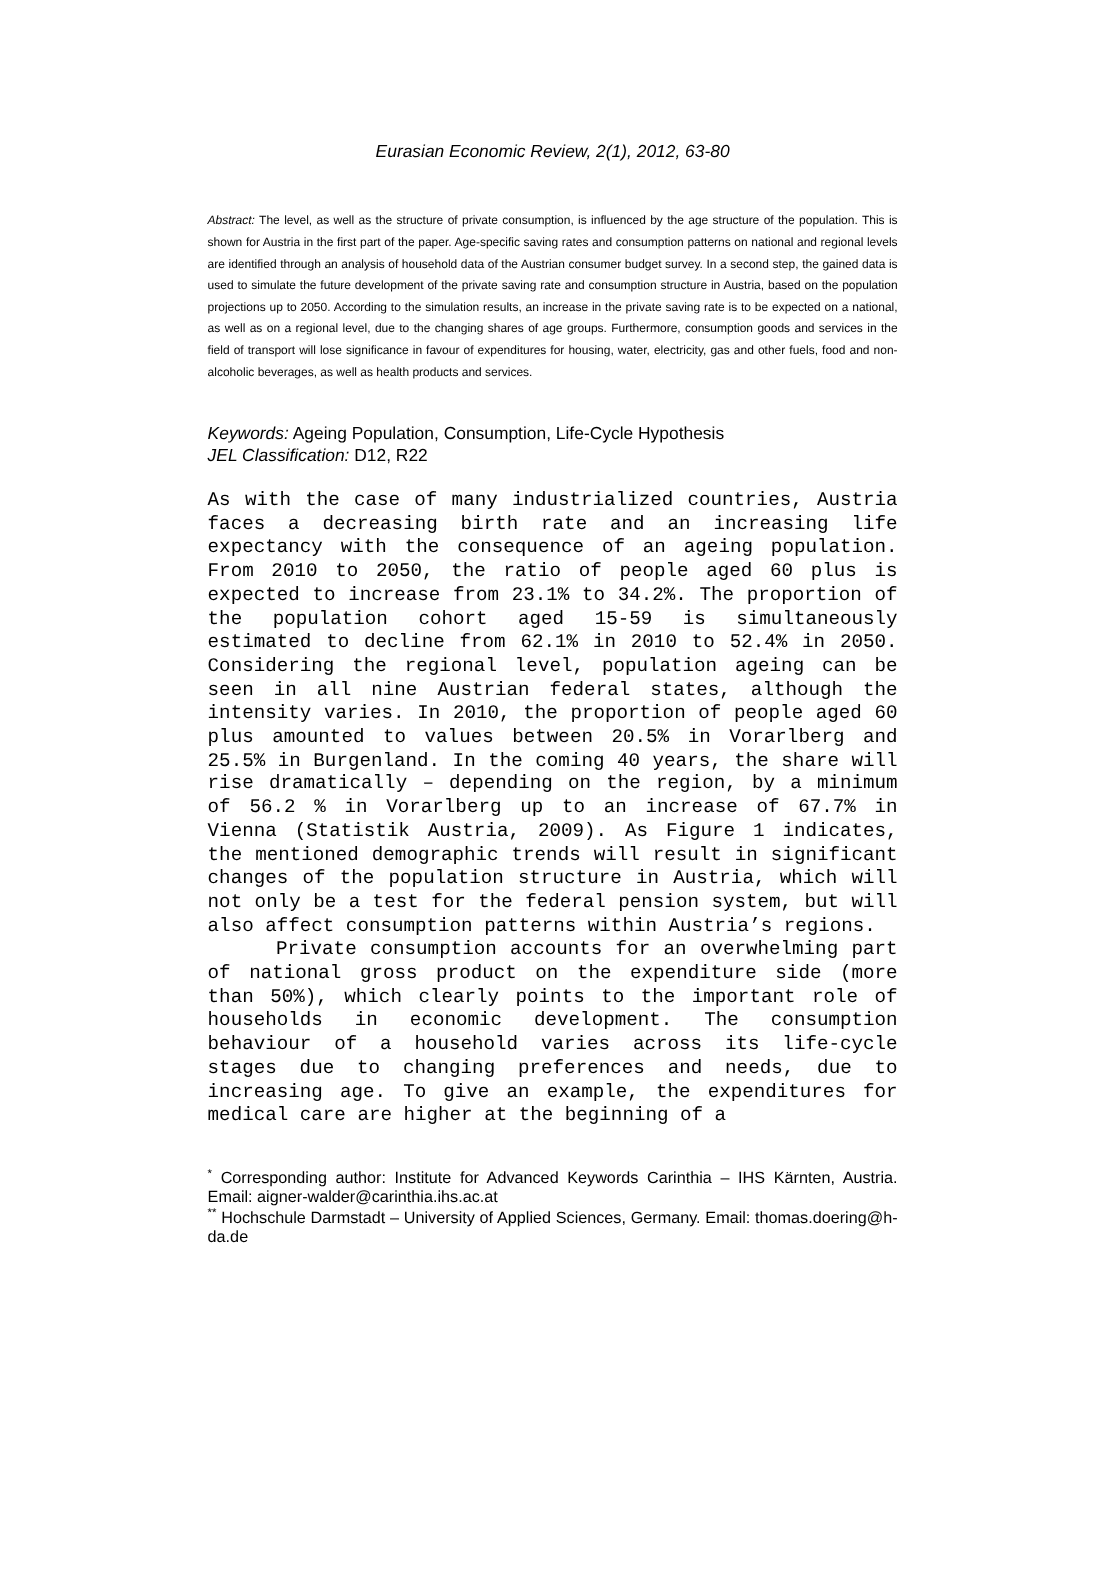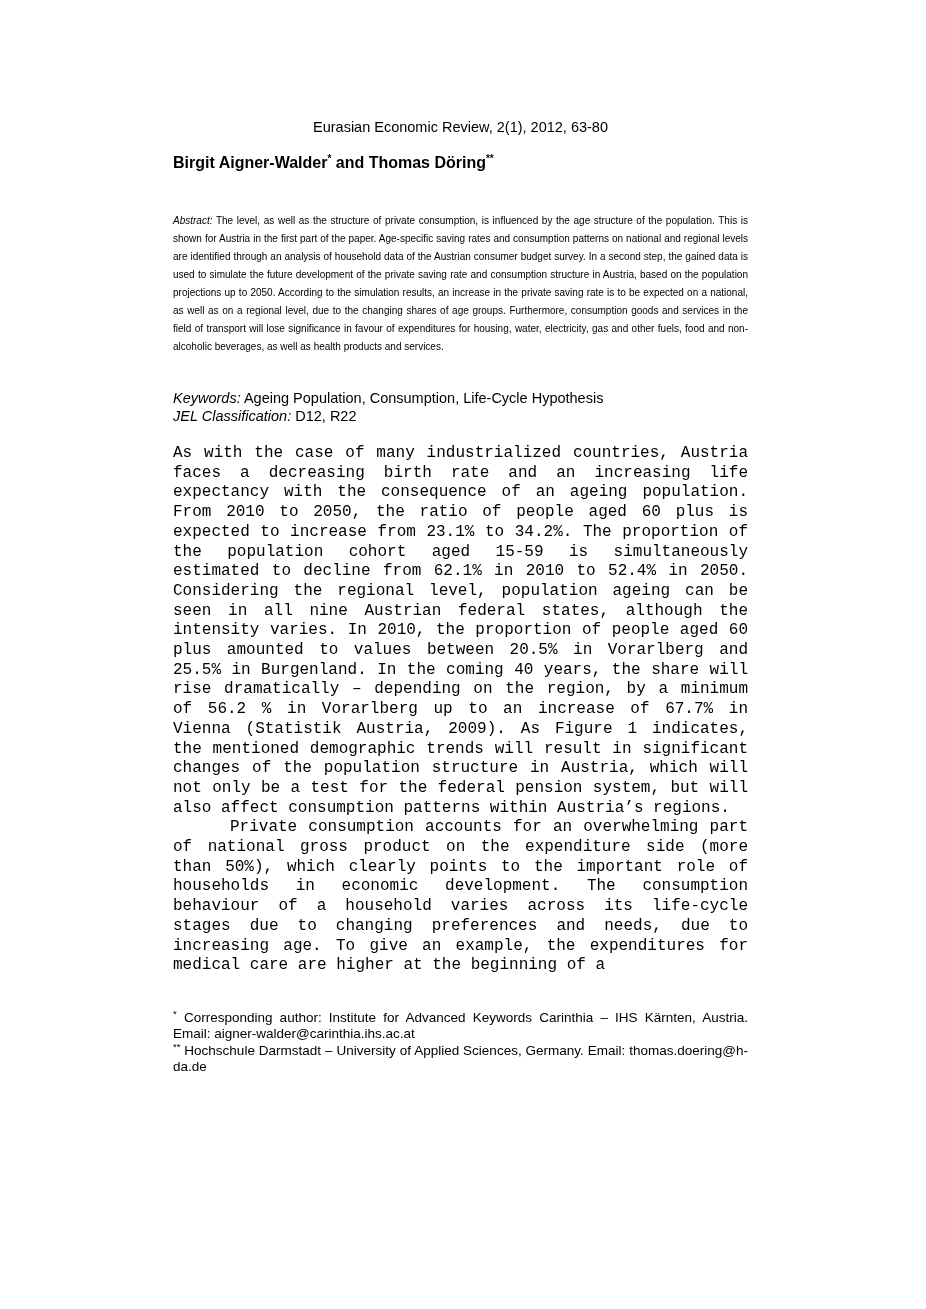--- a/index.html
+++ b/index.html
@@ -18,20 +18,21 @@
   }
   .page {
     position: absolute;
     left: 173px;
     top: 0;
     width: 575px;
   }
   .running-head {
     margin-top: 118px;
     text-align: center;
+    font-style: italic;
     font-size: 14.5px;
     line-height: 18px;
   }
   .paper-title {
     margin: 51px 0 0 0;
     font-size: 20px;
     line-height: 27px;
     font-weight: bold;
     font-variant: small-caps;
     text-align: justify;
@@ -97,21 +98,20 @@
   }
 </style>
 </head>
 <body>
 
 <div class="page">
 
   <div class="running-head">Eurasian Economic Review, 2(1), 2012, 63-80</div>
 
 
-  <div class="authors-line"><span>Birgit Aigner-Walder</span><sup>*</sup><span> and </span><span>Thomas Döring</span><sup>**</sup></div>
 
   <p class="abstract-block"><span class="italic-label">Abstract:</span><span> The level, as well as the structure of private consumption, is influenced by the age structure of the population. This is shown for Austria in the first part of the paper. Age-specific saving rates and consumption patterns on national and regional levels are identified through an analysis of household data of the Austrian consumer budget survey. In a second step, the gained data is used to simulate the future development of the private saving rate and consumption structure in Austria, based on the population projections up to 2050. According to the simulation results, an increase in the private saving rate is to be expected on a national, as well as on a regional level, due to the changing shares of age groups. Furthermore, consumption goods and services in the field of transport will lose significance in favour of expenditures for housing, water, electricity, gas and other fuels, food and non-alcoholic beverages, as well as health products and services.</span></p>
 
   <div class="meta-block">
     <div><span class="italic-label">Keywords:</span><span> Ageing Population, Consumption, Life-Cycle Hypothesis</span></div>
     <div><span class="italic-label">JEL Classification:</span><span> D12, R22</span></div>
   </div>
 
 
   <p class="body-para">As with the case of many industrialized countries, Austria faces a decreasing birth rate and an increasing life expectancy with the consequence of an ageing population. From 2010 to 2050, the ratio of people aged 60 plus is expected to increase from 23.1% to 34.2%. The proportion of the population cohort aged 15-59 is simultaneously estimated to decline from 62.1% in 2010 to 52.4% in 2050. Considering the regional level, population ageing can be seen in all nine Austrian federal states, although the intensity varies. In 2010, the proportion of people aged 60 plus amounted to values between 20.5% in Vorarlberg and 25.5% in Burgenland. In the coming 40 years, the share will rise dramatically – depending on the region, by a minimum of 56.2 % in Vorarlberg up to an increase of 67.7% in Vienna (Statistik Austria, 2009). As Figure 1 indicates, the mentioned demographic trends will result in significant changes of the population structure in Austria, which will not only be a test for the federal pension system, but will also affect consumption patterns within Austria’s regions.</p>

